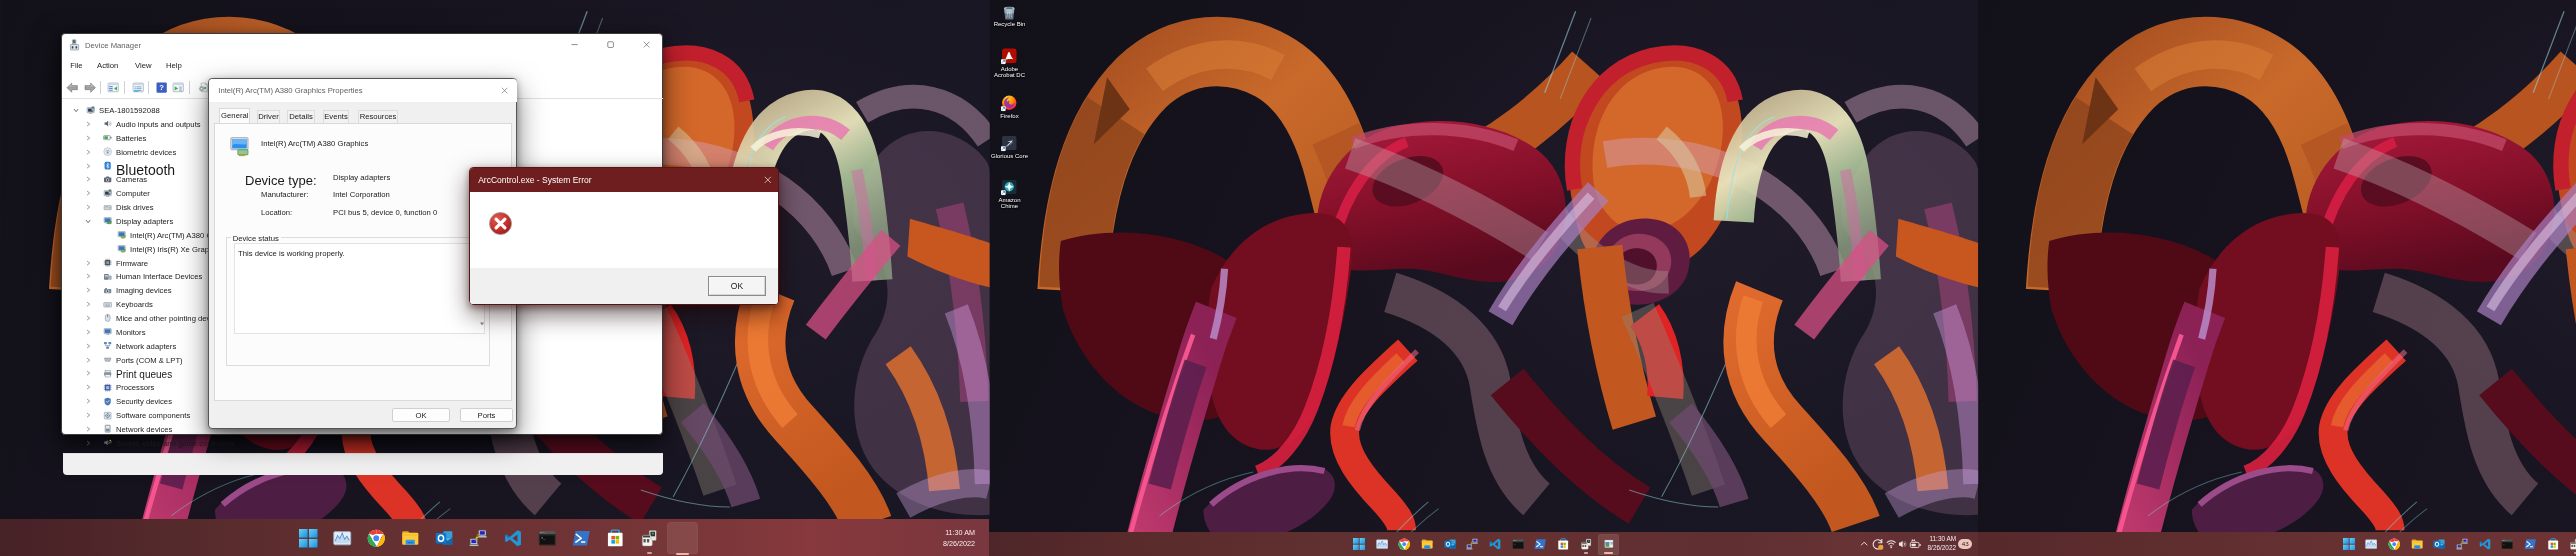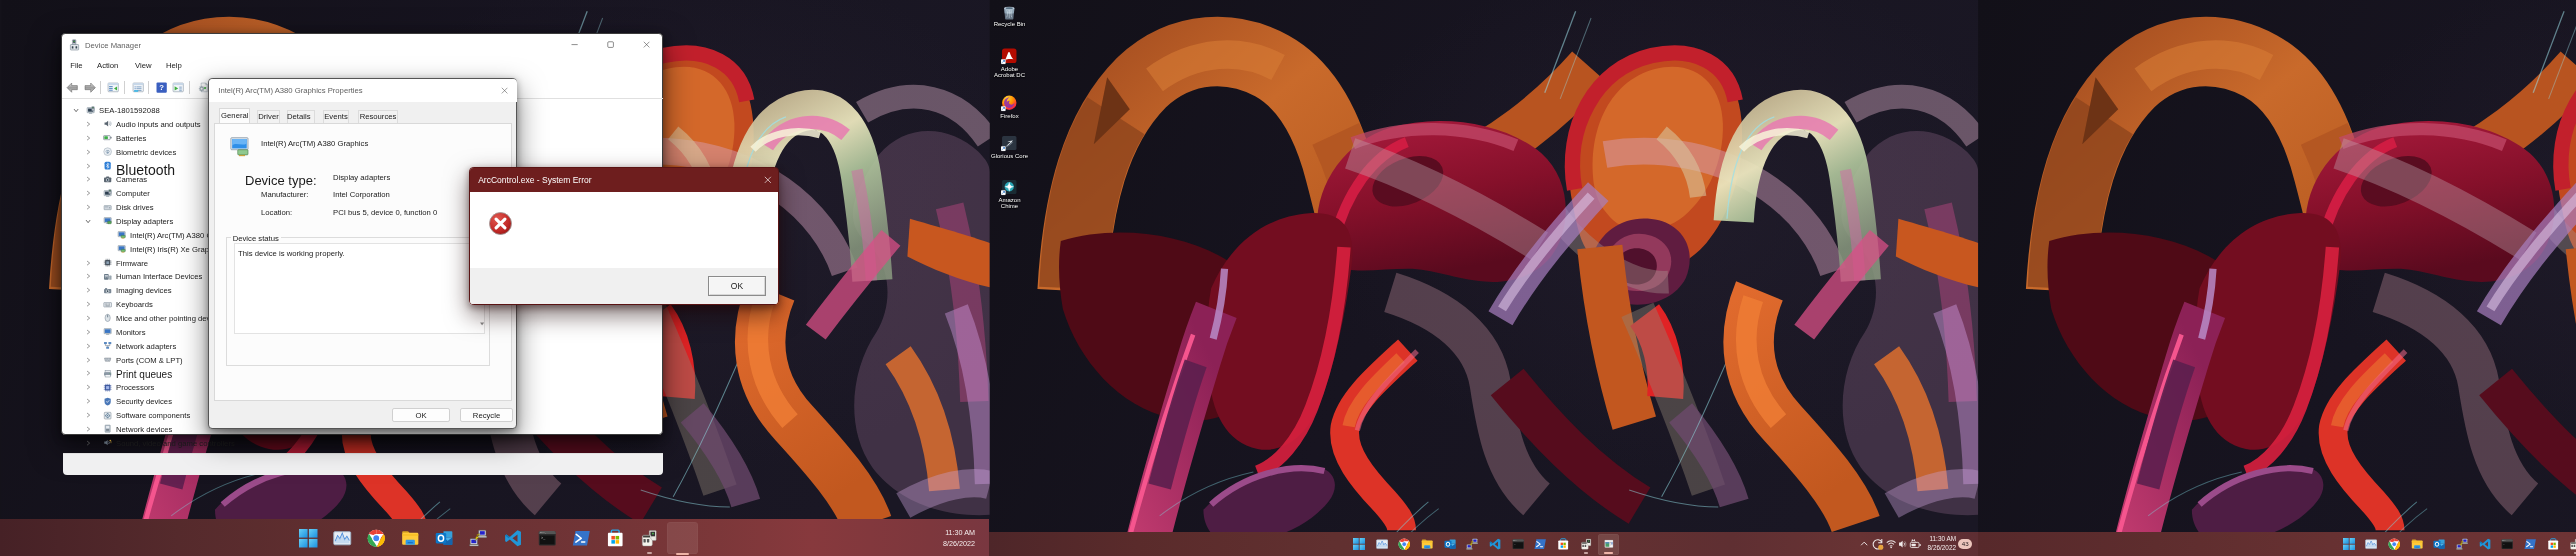--- a/index.html
+++ b/index.html
@@ -824,21 +824,21 @@
 <div class="abs" style="left:9.3px;top:7.2px;font-size:7.7px;color:#5f5f5f">Intel(R) Arc(TM) A380 Graphics Properties</div>
 <svg class="abs" style="left:292px;top:7.7px" width="7.2" height="7.2" viewBox="0 0 14 14">
         <path d="M1.5 1.5 L12.5 12.5 M12.5 1.5 L1.5 12.5" stroke="#555" stroke-width="1.1"></path>
       </svg>
 <div class="abs" style="left:5.2px;top:44px;width:298px;height:278px;background:#fcfcfc;border:0.5px solid #d9d9d9"></div>
 <div class="abs" style="left:10.3px;top:29px;width:31px;height:15px;background:#fcfcfc;border:0.5px solid #d9d9d9;border-bottom:none;z-index:3"></div>
 <div class="abs" style="left:10.3px;top:32px;width:31px;text-align:center;font-size:7.7px;color:#1a1a1a;z-index:4">General</div>
 <div class="abs" style="left:48px;top:31px;width:23px;height:13px;background:#f2f2f2;border:0.5px solid #dcdcdc;border-bottom:none"></div>
 <div class="abs" style="left:48px;top:33px;width:23px;text-align:center;font-size:7.7px;color:#1a1a1a">Driver</div>
 <div class="abs" style="left:78px;top:31px;width:28px;height:13px;background:#f2f2f2;border:0.5px solid #dcdcdc;border-bottom:none"></div>
-<div class="abs" style="left:78px;top:33px;width:16px;text-align:center;font-size:7.7px;color:#1a1a1a">Details</div>
+<div class="abs" style="left:78px;top:33px;width:28px;text-align:center;font-size:7.7px;color:#1a1a1a">Details</div>
 <div class="abs" style="left:114px;top:31px;width:26px;height:13px;background:#f2f2f2;border:0.5px solid #dcdcdc;border-bottom:none"></div>
 <div class="abs" style="left:114px;top:33px;width:26px;text-align:center;font-size:7.7px;color:#1a1a1a">Events</div>
 <div class="abs" style="left:149px;top:31px;width:40px;height:13px;background:#f2f2f2;border:0.5px solid #dcdcdc;border-bottom:none"></div>
 <div class="abs" style="left:149px;top:33px;width:40px;text-align:center;font-size:7.7px;color:#1a1a1a">Resources</div>
 <div class="abs" style="left:21px;top:57px;width:20.6px;height:20.6px"><svg width="20.6" height="20.6" viewBox="0 0 24 24">
           <rect x="1" y="2" width="20" height="14" rx="1" fill="#dfe7ee" stroke="#7a8a99" stroke-width="0.8"></rect>
           <rect x="2.5" y="3.5" width="17" height="11" fill="#2f8fe8"></rect>
           <path d="M2.5 3.5 L19.5 3.5 L19.5 9 C13 12 7 7 2.5 11 Z" fill="#6ab4f5"></path>
           <rect x="9" y="16" width="12" height="6" rx="1" fill="#8fc98f" stroke="#4a7a4a" stroke-width="0.7"></rect>
           <rect x="10.5" y="22" width="7" height="1.5" fill="#caa23c"></rect>
@@ -851,21 +851,21 @@
 <div class="abs" style="left:52px;top:129px;font-size:7.7px;color:#1a1a1a">Location:</div>
 <div class="abs" style="left:124px;top:129px;font-size:7.7px;color:#1a1a1a">PCI bus 5, device 0, function 0</div>
 <div class="abs" style="left:17px;top:158px;width:264px;height:129px;border:0.5px solid #dcdcdc"></div>
 <div class="abs" style="left:21.6px;top:155px;background:#fcfcfc;padding:0 2.1px;font-size:7.7px;color:#1a1a1a">Device status</div>
 <div class="abs" style="left:25px;top:164px;width:251px;height:91px;background:#fff;border:0.5px solid #e3e3e3"></div>
 <div class="abs" style="left:29px;top:170px;font-size:7.7px;color:#1a1a1a">This device is working properly.</div>
 <svg class="abs" style="left:270px;top:242px" width="6.2" height="5.2" viewBox="0 0 12 10">
         <path d="M2 3 L6 8 L10 3 Z" fill="#8a8a8a"></path>
       </svg>
 <div class="abs" style="left:183px;top:329px;width:58px;height:14px;background:#fdfdfd;border:0.5px solid #d0d0d0;border-radius:2.1px;text-align:center;line-height:13px;font-size:7.7px;color:#1a1a1a">OK</div>
-<div class="abs" style="left:251px;top:329px;width:53px;height:14px;background:#fdfdfd;border:0.5px solid #d0d0d0;border-radius:2.1px;text-align:center;line-height:13px;font-size:7.7px;color:#1a1a1a">Recycle</div>
+<div class="abs" style="left:251px;top:329px;width:53px;height:14px;background:#fdfdfd;border:0.5px solid #d0d0d0;border-radius:2.1px;text-align:center;line-height:13px;font-size:7.7px;color:#1a1a1a">Ports</div>
 </div>
 <div class="abs" style="left:469px;top:167px;width:310px;height:138px;border-radius:4.1px;box-shadow:0 9.3px 23px rgba(30,5,5,0.55),0 2.1px 6.2px rgba(40,8,8,0.4);overflow:hidden;border:0.5px solid #5a1414">
 <div class="abs" style="left:0;top:0;width:100%;height:24px;background:#6e1e1e"></div>
 <div class="abs" style="left:8.2px;top:6.7px;font-size:8.5px;color:#fff">ArcControl.exe - System Error</div>
 <svg class="abs" style="left:294px;top:8.2px" width="7.7" height="7.7" viewBox="0 0 14 14">
         <path d="M1.5 1.5 L12.5 12.5 M12.5 1.5 L1.5 12.5" stroke="#fff" stroke-width="1.2"></path>
       </svg>
 <div class="abs" style="left:0;top:24px;width:100%;height:77px;background:#fff"></div>
 <div class="abs" style="left:0;top:100px;width:100%;height:38px;background:#f0f0f0"></div>
 <svg class="abs" style="left:18.5px;top:44px" width="23" height="23" viewBox="0 0 44 44">

